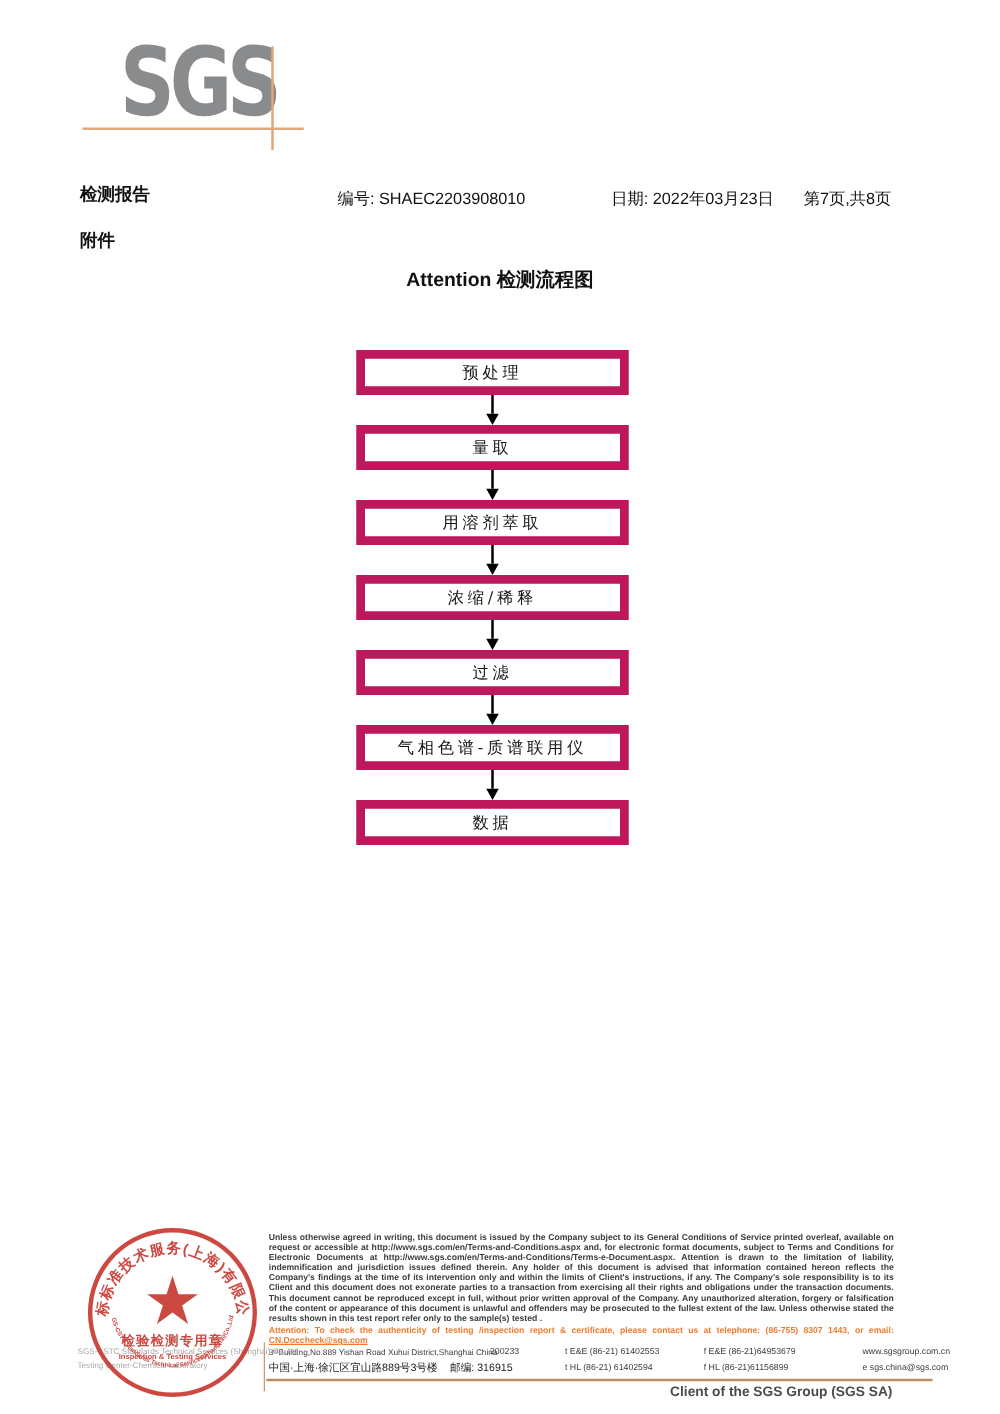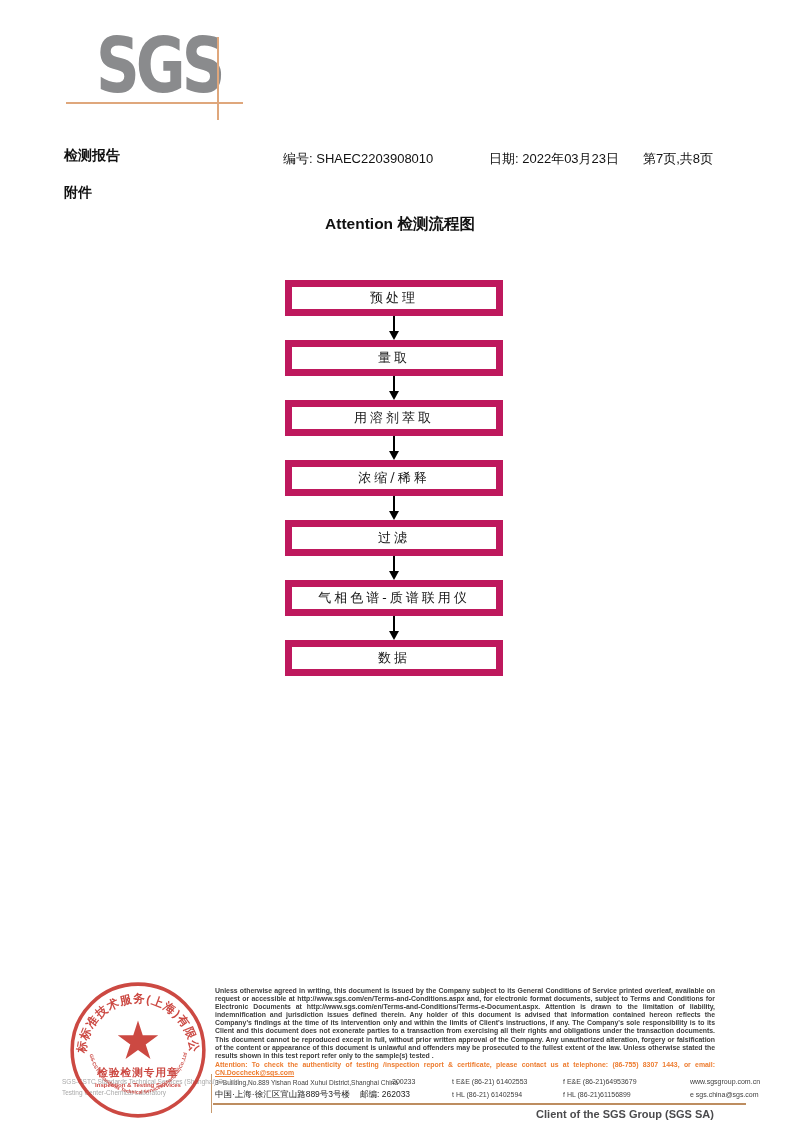--- a/index.html
+++ b/index.html
@@ -63,21 +63,21 @@
 </head>
 <body>
 
 <div class="page">
 
   <div class="abs logo-text">SGS</div>
   <div class="abs logo-hline"></div>
   <div class="abs logo-vline"></div>
 
   <div class="abs report-title">检测报告</div>
-  <div class="abs hdr-item" style="left:283px;">编号: SHAEC2203908010</div>
+  <div class="abs hdr-item" style="left:270px;">编号: SHAEC2203908010</div>
   <div class="abs hdr-item" style="left:489px;">日期: 2022年03月23日</div>
   <div class="abs hdr-item" style="left:643px;">第7页,共8页</div>
   <div class="abs attachment">附件</div>
 
   <div class="abs flow-title">Attention 检测流程图</div>
 
   <div class="abs flowchart">
       <div class="flow-box">
         <span>预处理</span>
       </div>
@@ -148,21 +148,21 @@
     </div>
   </div>
 
   <span class="abs addr-en" style="left:215px; top:1079px;">3ʳᵈBuilding,No.889 Yishan Road Xuhui District,Shanghai China</span>
   <span class="abs addr-c" style="left:392px; top:1078px;">200233</span>
   <span class="abs addr-c" style="left:452px; top:1078px;">t E&amp;E (86-21) 61402553</span>
   <span class="abs addr-c" style="left:563px; top:1078px;">f E&amp;E (86-21)64953679</span>
   <span class="abs addr-c" style="left:690px; top:1078px;">www.sgsgroup.com.cn</span>
 
   <span class="abs addr-cn" style="left:215px; top:1089px;">中国·上海·徐汇区宜山路889号3号楼</span>
-  <span class="abs addr-cn" style="left:360px; top:1089px;">邮编: 262033</span>
+  <span class="abs addr-cn" style="left:360px; top:1089px;">邮编: 316915</span>
   <span class="abs addr-c" style="left:452px; top:1091px;">t HL (86-21) 61402594</span>
   <span class="abs addr-c" style="left:563px; top:1091px;">f HL (86-21)61156899</span>
   <span class="abs addr-c" style="left:690px; top:1091px;">e sgs.china@sgs.com</span>
 
   <div class="abs foot-vline"></div>
   <div class="abs foot-hline"></div>
   <div class="abs member">Client of the SGS Group (SGS SA)</div>
 
 </div>
 

